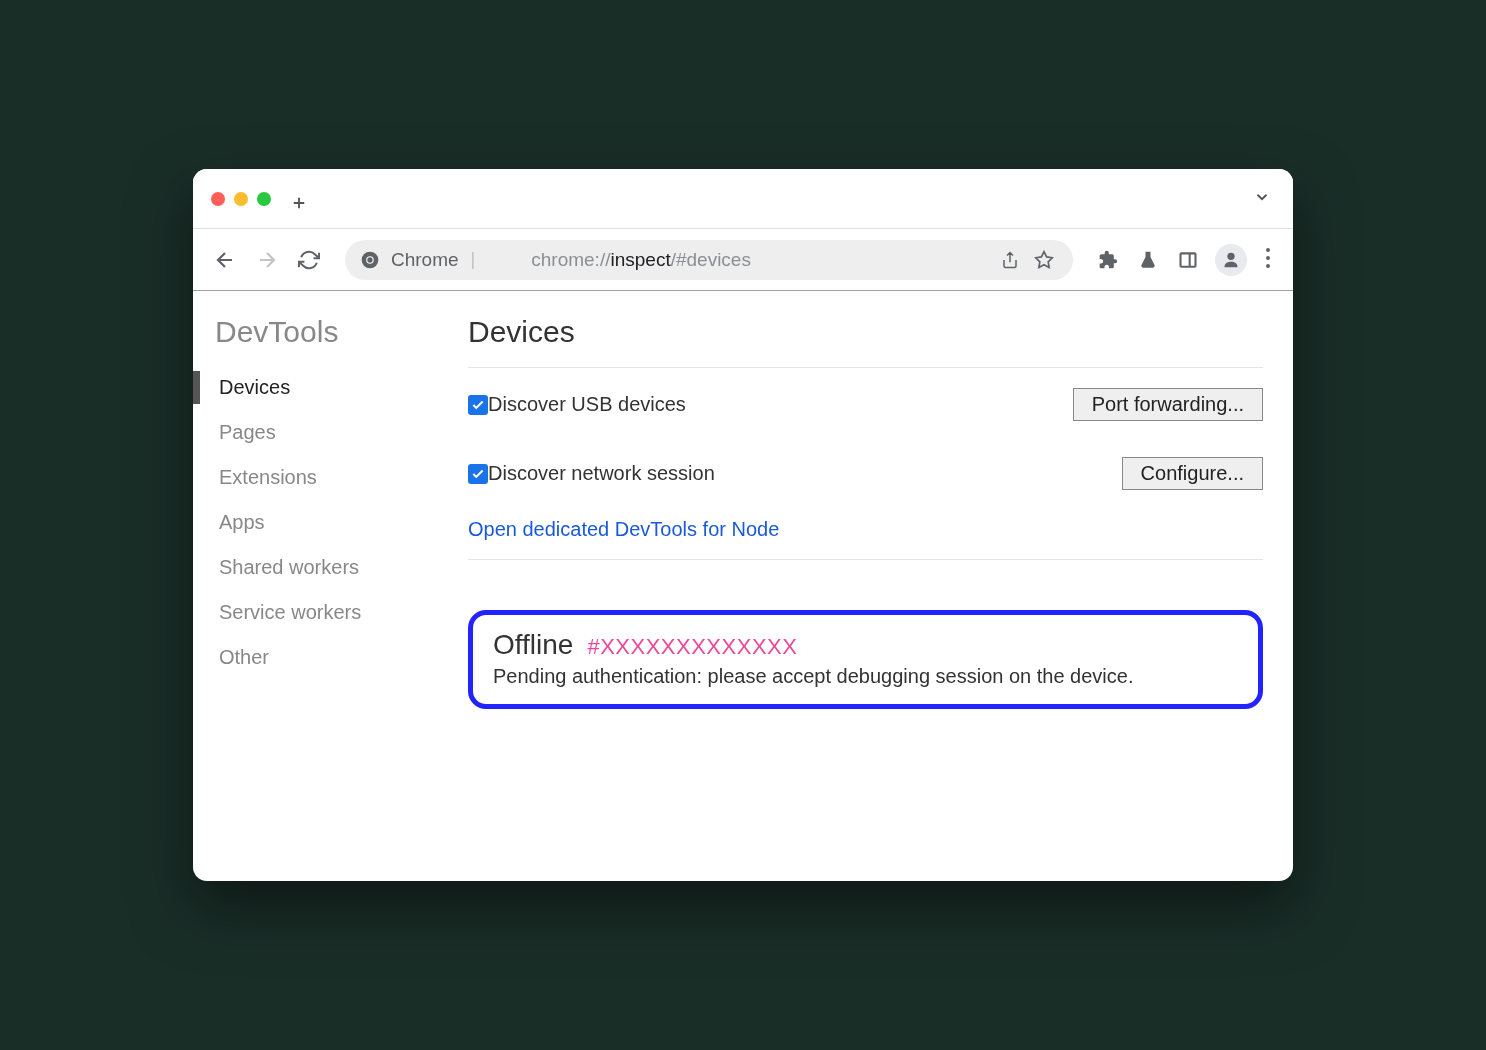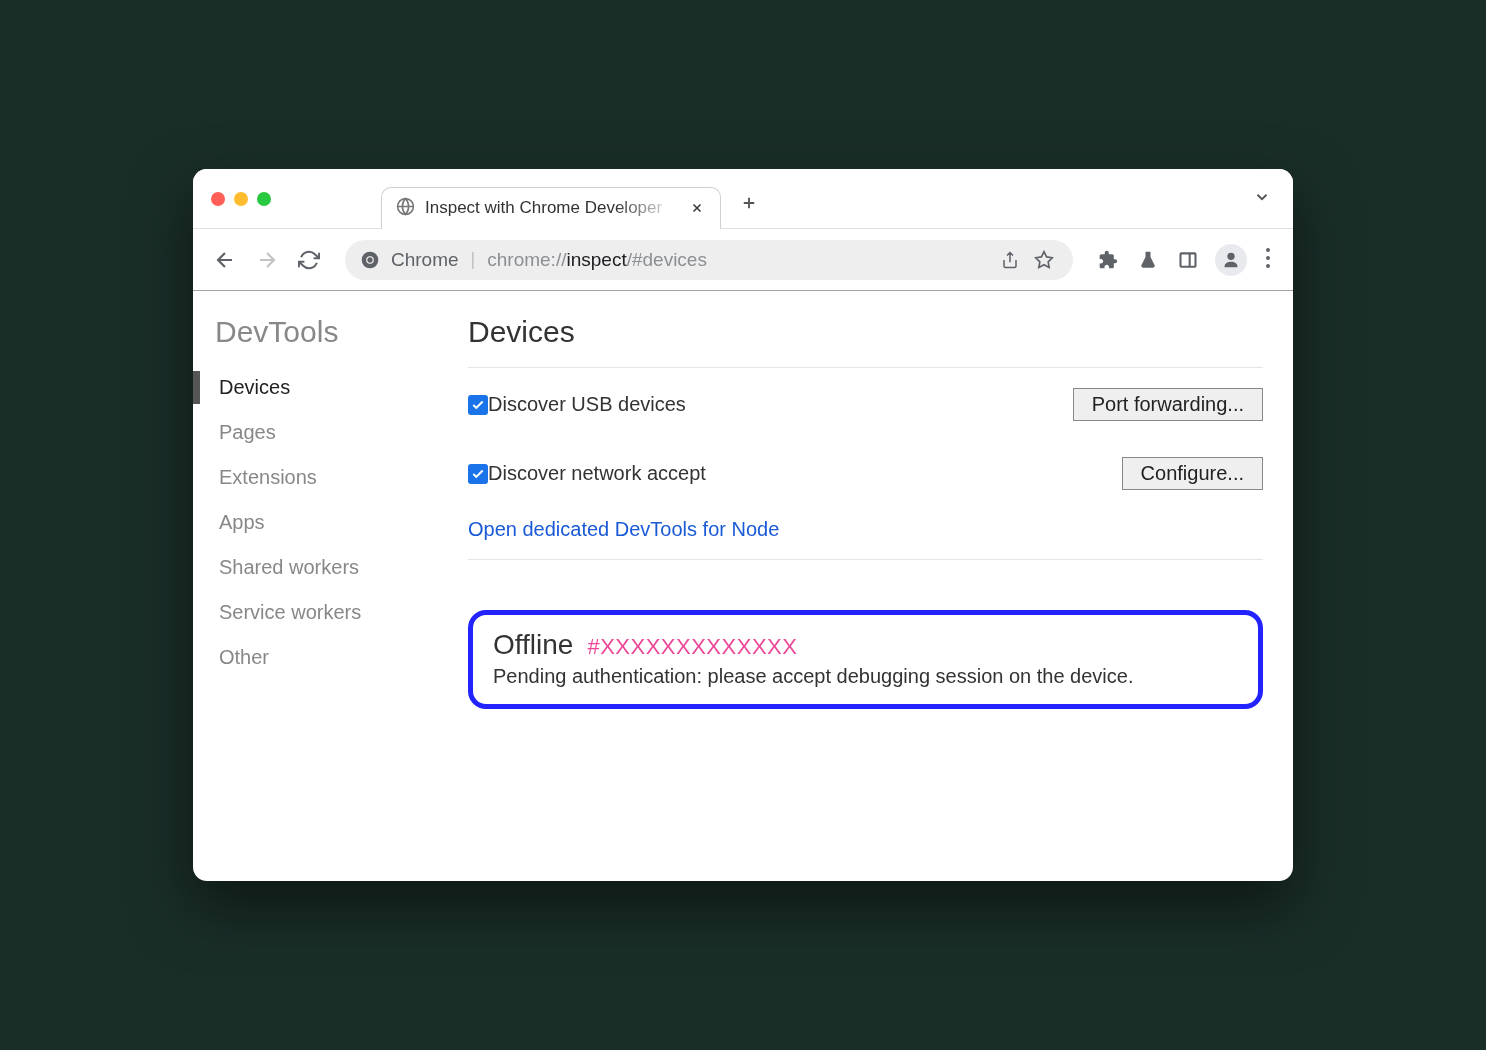--- a/index.html
+++ b/index.html
@@ -144,20 +144,21 @@
     }
     .addr-sep {
       color: #bfbfbf;
       font-size: 18px;
       margin: 0 2px;
     }
     .addr-url {
       font-size: 19px;
       color: #202124;
       flex: 1;
+      margin-left: 44px;
     }
     .addr-url .dim { color: #8b8f94; }
     .addr-actions {
       display: flex;
       gap: 8px;
       align-items: center;
       padding-right: 8px;
     }
     .addr-icon-btn {
       width: 26px;
@@ -316,34 +317,20 @@
 </head>
 <body>
 
 <div class="window">
 
   <div class="titlebar">
     <div class="traffic-lights">
       <div class="tl tl-red"></div>
       <div class="tl tl-yellow"></div>
       <div class="tl tl-green"></div>
-    </div>
-    <div class="tab">
-      <span>
-        <svg width="19" height="19" viewBox="0 0 24 24" fill="none" stroke="#777" stroke-width="2">
-          <circle cx="12" cy="12" r="10"></circle>
-          <path d="M2 12h20M12 2a15.3 15.3 0 0 1 4 10 15.3 15.3 0 0 1-4 10 15.3 15.3 0 0 1-4-10 15.3 15.3 0 0 1 4-10z"></path>
-        </svg>
-      </span>
-      <span class="tab-title">Inspect with Chrome Developer</span>
-      <span class="tab-close">
-        <svg width="14" height="14" viewBox="0 0 24 24" fill="none" stroke="#333" stroke-width="2.5">
-            <path d="M18 6L6 18M6 6l12 12"></path>
-          </svg>
-      </span>
     </div>
     <div class="new-tab-btn">
       <svg width="18" height="18" viewBox="0 0 24 24" fill="none" stroke="#555" stroke-width="2.5">
           <path d="M12 5v14M5 12h14"></path>
         </svg>
     </div>
     <div class="titlebar-right">
       <div class="chevron-down-btn">
         <svg width="18" height="18" viewBox="0 0 24 24" fill="none" stroke="#555" stroke-width="2.5">
             <path d="M6 9l6 6 6-6"></path>
@@ -455,21 +442,21 @@
         <button class="native-btn">Port forwarding...</button>
       </div>
 
       <div class="row">
         <div class="checkbox-row">
           <div class="checkbox">
             <svg width="14" height="14" viewBox="0 0 24 24" fill="none" stroke-width="3.5">
                 <path d="M20 6L9 17l-5-5"></path>
               </svg>
           </div>
-          <span class="checkbox-label">Discover network accept</span>
+          <span class="checkbox-label">Discover network session</span>
         </div>
         <button class="native-btn">Configure...</button>
       </div>
 
       <div class="link-row">
         <span class="link-text">Open dedicated DevTools for Node</span>
       </div>
 
       <div class="highlight-box">
         <div class="offline-line">

